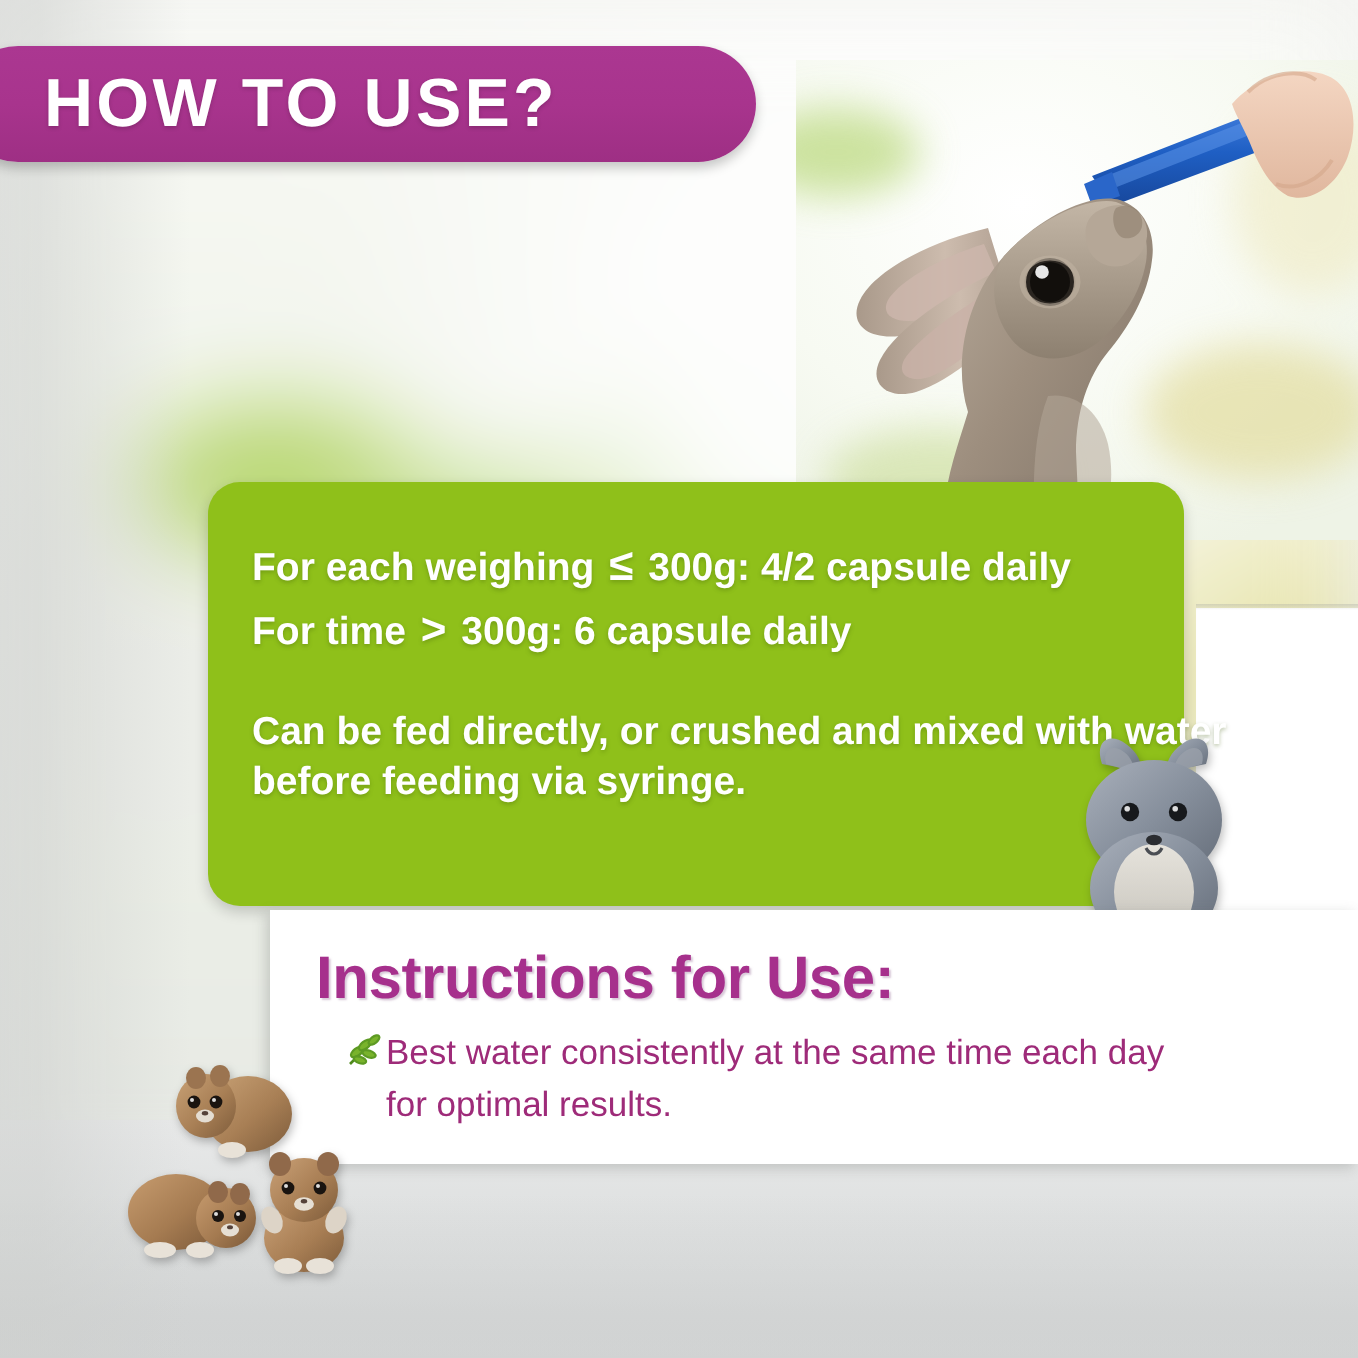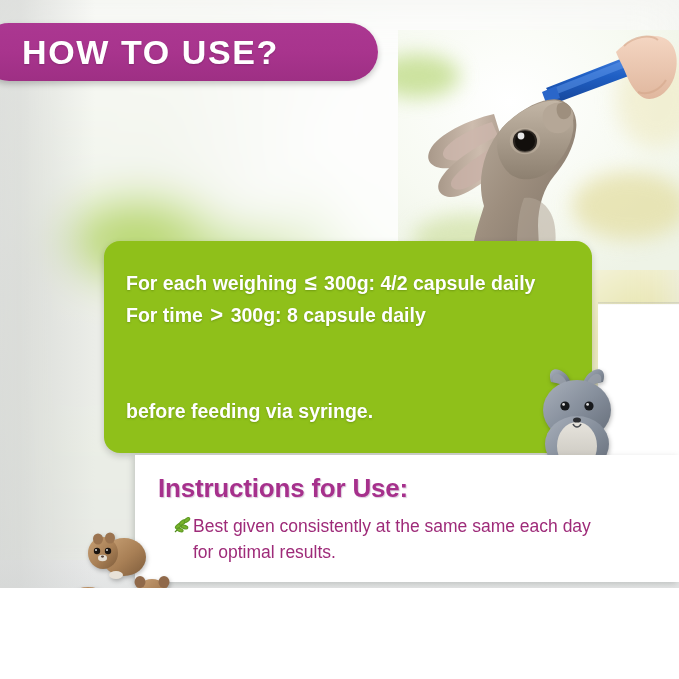--- a/index.html
+++ b/index.html
@@ -7,21 +7,21 @@
     padding: 0;
     width: 679px;
     height: 679px;
     overflow: hidden;
     font-family: "Liberation Sans", sans-serif;
   }
 
   #poster {
     position: relative;
     width: 679px;
-    height: 588px;
+    height: 679px;
     background: #14532d;
     overflow: hidden;
   }
 
   
   .bg-base {
     position: absolute;
     left: 0; top: 0;
     width: 679px; height: 679px;
     background:
@@ -129,39 +129,39 @@
     left: 22px;
     color: #ffffff;
     font-weight: bold;
     font-size: 19.5px;
     text-shadow: 0 1px 2px rgba(60,90,10,0.35);
     white-space: nowrap;
   }
   .dose-1 { top: 29px; }
   .dose-2 { top: 61px; }
   .note-1 { top: 114px; font-size: 17.5px; }
-  .note-2 { top: 159px; font-size: 17.5px; text-align: center; }
+  .note-2 { top: 139px; font-size: 17.5px; text-align: center; }
   .cmp { font-size: 22px; font-weight: bold; padding: 0 2px; }
 
   
   .white-panel {
     position: absolute;
     left: 135px;
     top: 455px;
     width: 544px;
     height: 127px;
     background: #ffffff;
     box-shadow: -2px 2px 6px rgba(110,112,110,0.30);
   }
   .instructions-title {
     position: absolute;
     left: 23px;
     top: 18px;
     color: #a6308c;
-    font-size: 26px;
+    font-size: 30px;
     font-weight: bold;
     letter-spacing: -0.2px;
     text-shadow: 1px 1px 1px rgba(180,150,180,0.5);
     white-space: nowrap;
   }
   .bullet-row {
     position: absolute;
     left: 37px;
     top: 58px;
     width: 500px;
@@ -295,22 +295,23 @@
 
   <div class="green-card">
     <div class="line dose-1">
       <span>For each weighing</span>
       <span class="cmp">≤</span>
       <span>300g: 4/2 capsule daily</span>
     </div>
     <div class="line dose-2">
       <span>For time</span>
       <span class="cmp">&gt;</span>
-      <span>300g: 8 capsule daily</span>
+      <span>300g: 6 capsule daily</span>
     </div>
+    <div class="line note-1">Can be fed directly, or crushed and mixed with water</div>
     <div class="line note-2">before feeding via syringe.</div>
   </div>
 
   <svg class="chinchilla" viewBox="0 0 96 110" xmlns="http://www.w3.org/2000/svg">
     <defs>
       <linearGradient id="chG" x1="0" y1="0" x2="1" y2="1">
         <stop offset="0%" stop-color="#a9b0bb"></stop>
         <stop offset="50%" stop-color="#868f9c"></stop>
         <stop offset="100%" stop-color="#646c78"></stop>
       </linearGradient>
@@ -342,21 +343,21 @@
       <svg class="leaf-icon" width="20" height="20" viewBox="0 0 20 20" xmlns="http://www.w3.org/2000/svg">
         <g stroke="#5d9a23" stroke-width="1.1" fill="#79b32c">
           <path d="M3 17 C7 13 12 8 17 3" stroke="#4e8a1c" fill="none" stroke-width="1.3"></path>
           <ellipse cx="6.5" cy="11" rx="3.6" ry="1.8" transform="rotate(-38 6.5 11)"></ellipse>
           <ellipse cx="10.5" cy="7.5" rx="3.6" ry="1.8" transform="rotate(-38 10.5 7.5)"></ellipse>
           <ellipse cx="12.5" cy="12" rx="3.4" ry="1.7" transform="rotate(18 12.5 12)"></ellipse>
           <ellipse cx="8" cy="15" rx="3.2" ry="1.6" transform="rotate(18 8 15)"></ellipse>
           <ellipse cx="15" cy="5" rx="3.2" ry="1.6" transform="rotate(-38 15 5)"></ellipse>
         </g>
       </svg>
-      <div class="bullet-text">Best given consistently at the same same each day
+      <div class="bullet-text">Best water consistently at the same time each day
 for optimal results.</div>
     </div>
   </div>
 
   <svg class="hamster-a" viewBox="0 0 62 52" xmlns="http://www.w3.org/2000/svg">
     <defs>
       <linearGradient id="haG" x1="0" y1="0" x2="1" y2="1">
         <stop offset="0%" stop-color="#c9a276"></stop>
         <stop offset="55%" stop-color="#a87f55"></stop>
         <stop offset="100%" stop-color="#7e5c3b"></stop>

